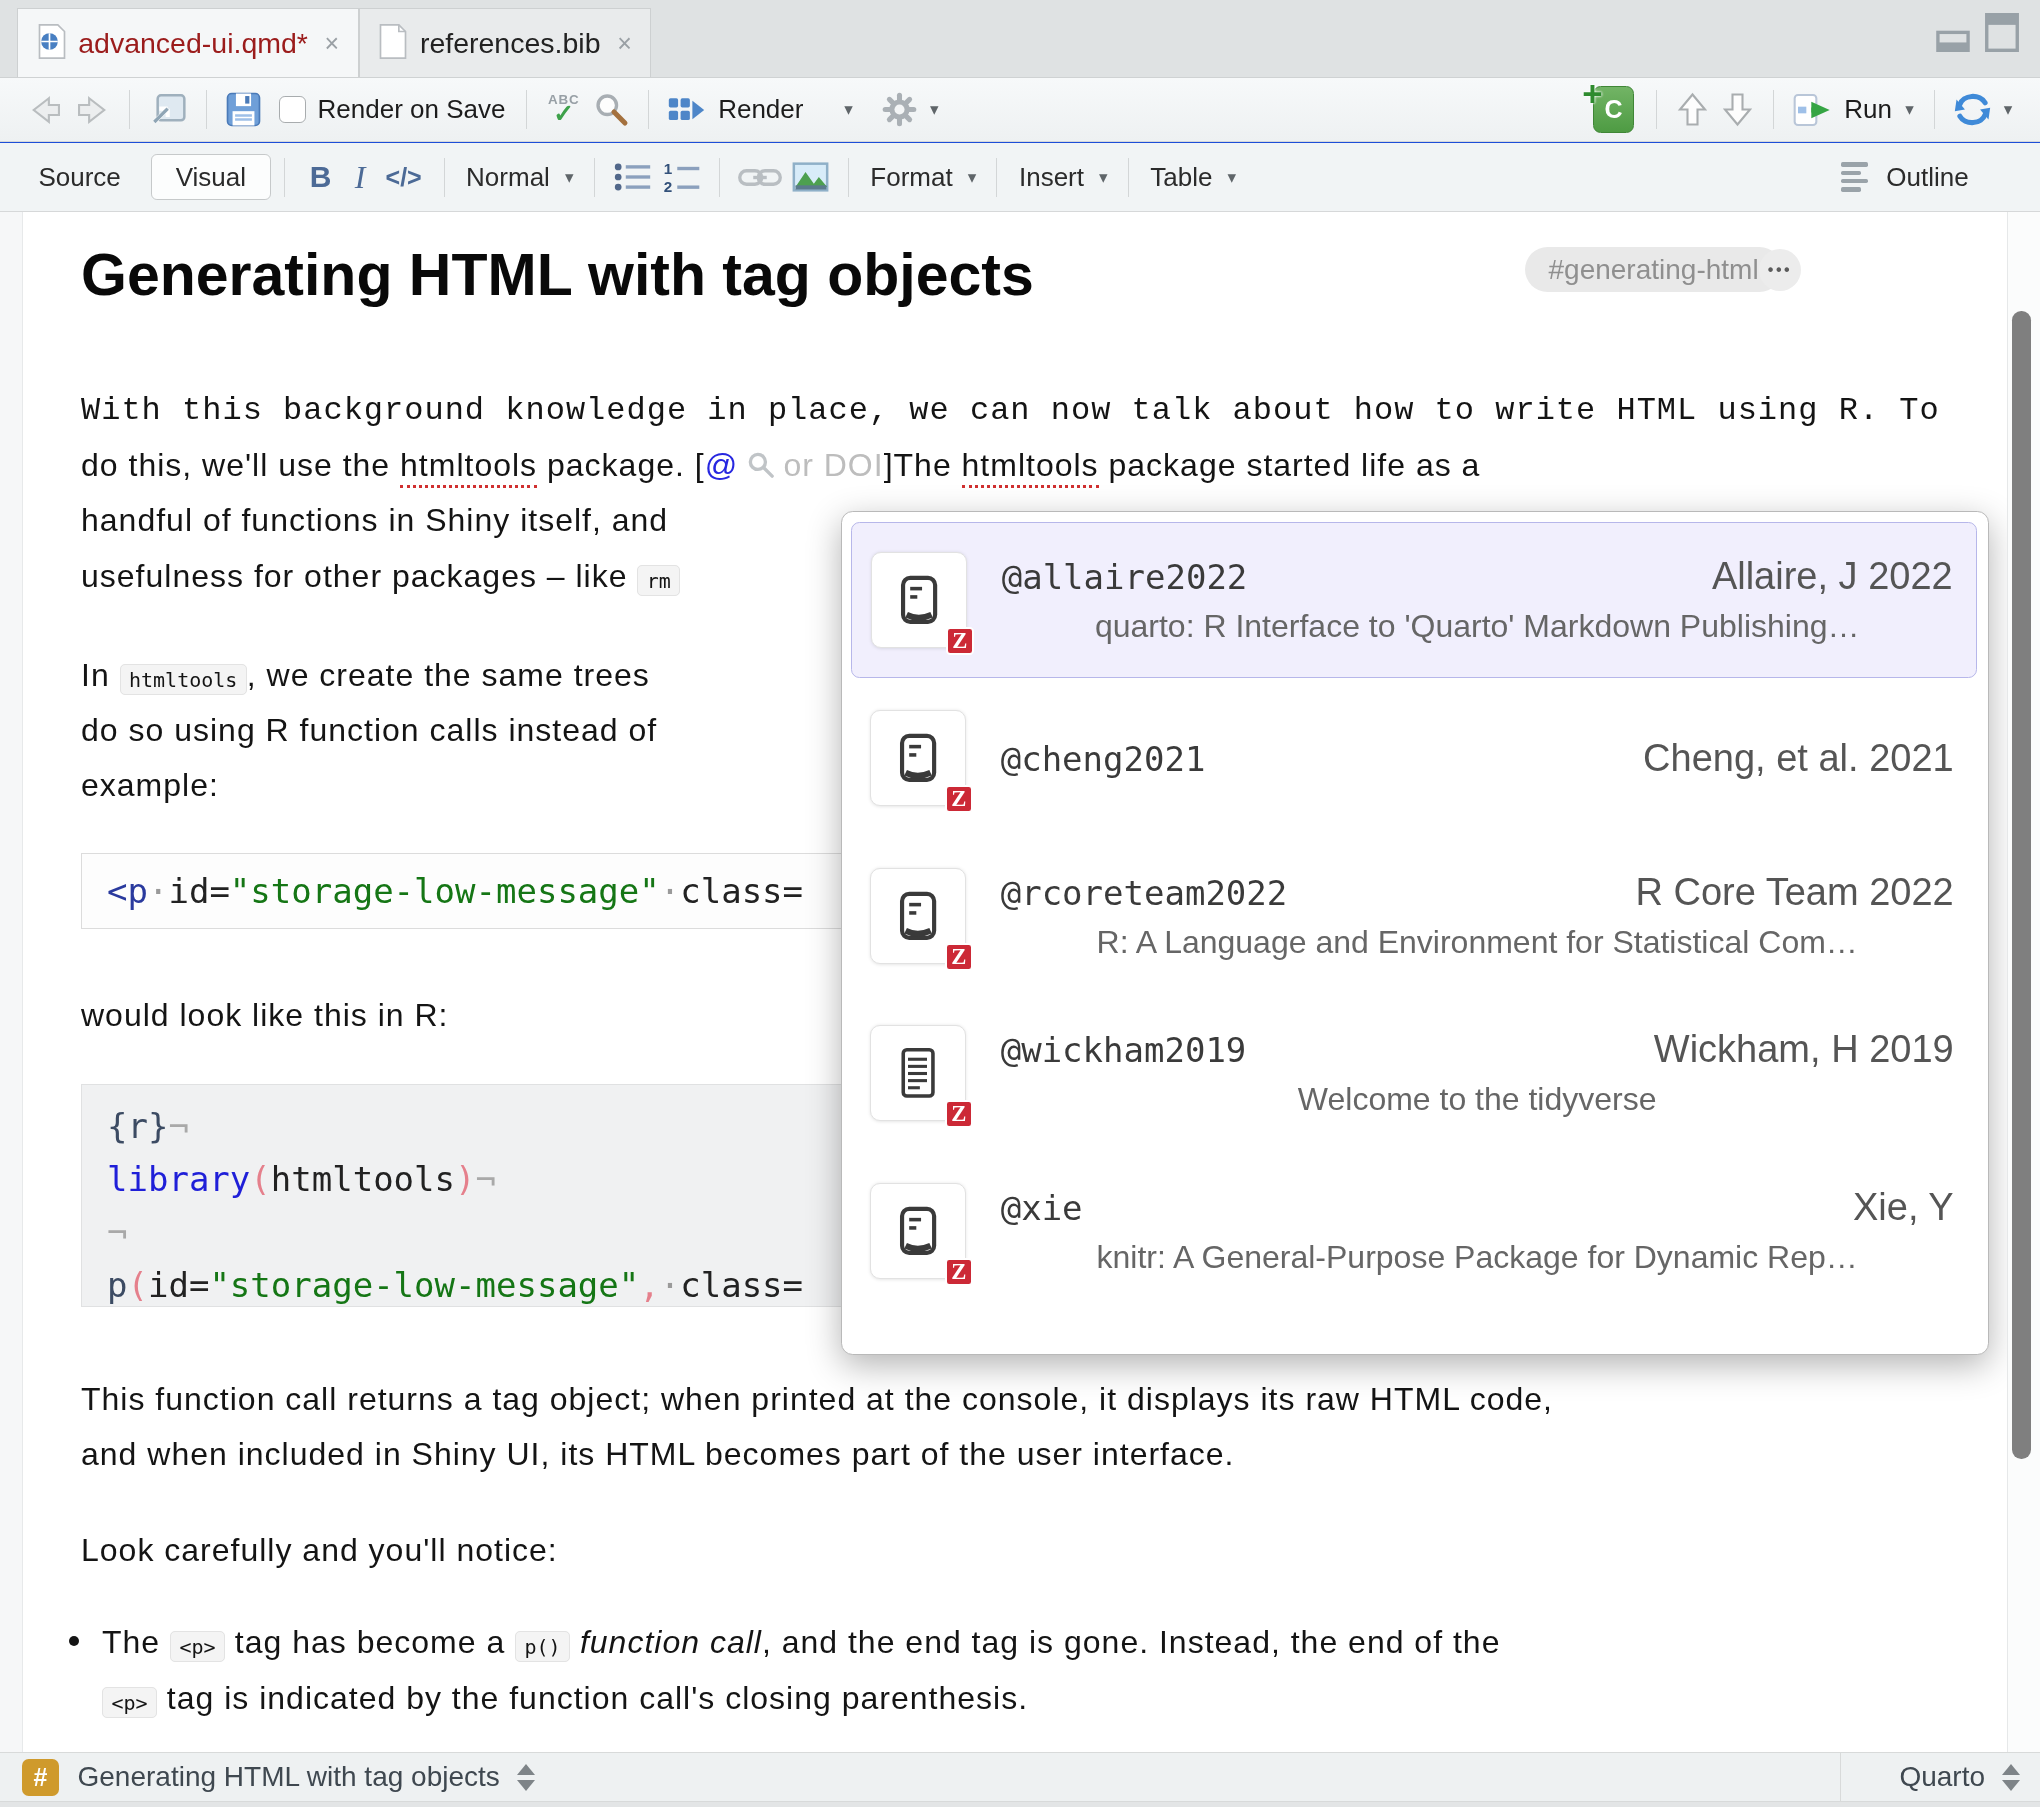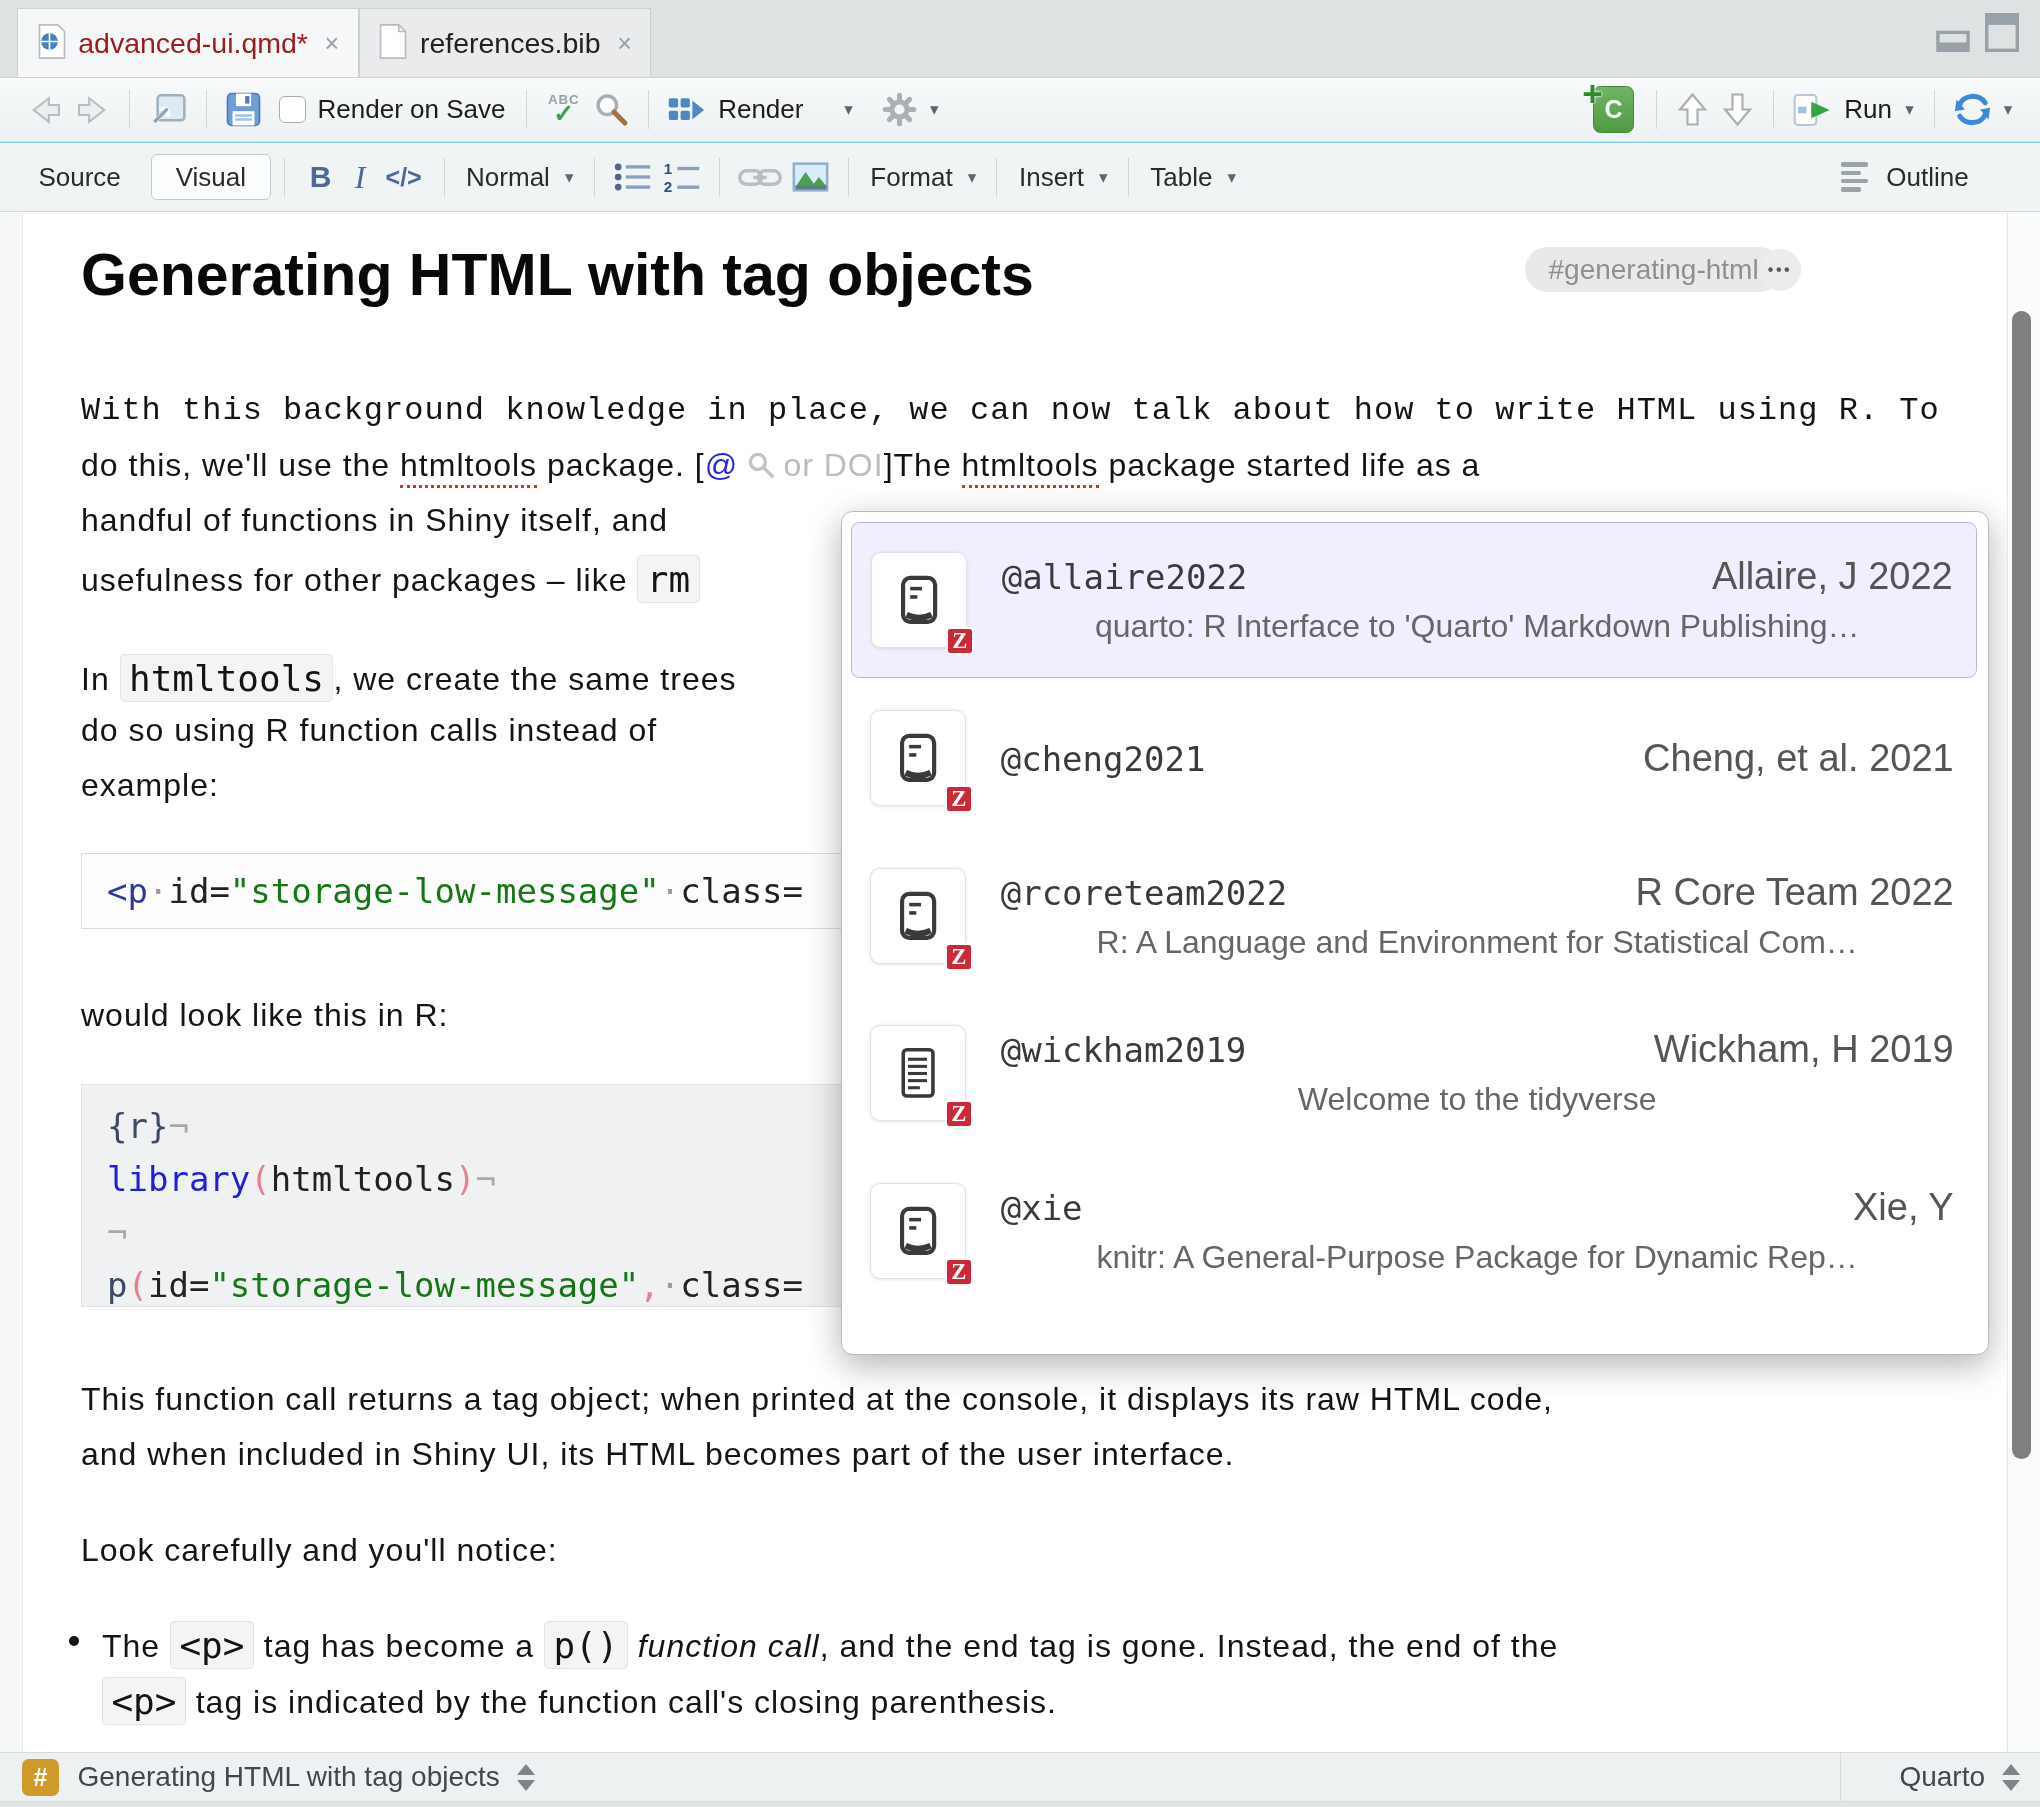--- a/index.html
+++ b/index.html
@@ -1,17 +1,17 @@
 <!DOCTYPE html>
 <html style="font-size:13.4px"><head>
 <meta charset="utf-8">
 <style>
   html,body{margin:0;padding:0;}
   body{width:2041px;height:1807px;background:#e3e5e6;font-family:"Liberation Sans",sans-serif;overflow:hidden;}
-  .window{position:relative;width:2041px;height:1310px;background:#7dd3fc;}
+  .window{position:relative;width:2041px;height:1310px;background:#1d4ed8;}
 
   
   .tabbar{position:absolute;left:0;top:0;width:2041px;height:77px;background:#dfe2e3;border-bottom:0.8px solid #cfd2d3;display:flex;align-items:flex-end;}
   .tab{height:69px;display:flex;align-items:center;padding:0 18.5px;border:0.8px solid #cdd0d1;border-bottom:none;box-sizing:border-box;}
   .tab.active{background:#f5f7f8;margin-left:17px;}
   .tab.inactive{background:#e9ebec;}
   .tab-label{font-size:28.5px;margin:0 11.7px 0 11.7px;color:#222;}
   .tab.active .tab-label{color:#9b1c1c;}
   .tab-close{font-size:25px;color:#9aa0a5;margin-left:5px;}
   .winbtns{margin-left:auto;margin-bottom:22px;margin-right:22px;display:flex;gap:15px;align-items:flex-end;}
@@ -41,21 +41,21 @@
   .outline-icn{display:flex;flex-direction:column;gap:4.2px;margin-right:10px;}
   .outline-icn span{height:4.2px;background:#9aa3a9;border-radius:1.7px;}
 
   
   .editor{position:absolute;left:0;top:212px;width:2041px;height:1540px;background:#fff;overflow:hidden;}
   .gutter{position:absolute;left:0;top:0;width:22px;height:100%;background:#f6f7f8;border-right:0.8px solid #e7e9ea;}
   .h1{position:absolute;left:81px;top:28.5px;font-size:59px;font-weight:bold;color:#090909;letter-spacing:0;white-space:nowrap;}
   .anchor-badge{position:absolute;left:1525px;top:35px;height:45px;background:#e9e9e9;border-radius:23.5px;padding:0 23.5px;display:flex;align-items:center;font-size:28px;color:#8f8f8f;text-align:center;}
   .more-btn{position:absolute;left:1759px;top:37px;width:42px;height:42px;border-radius:21px;background:#ececec;color:#5b5b5b;display:flex;align-items:center;justify-content:center;font-size:16px;letter-spacing:2.5px;font-weight:bold;}
   .line{position:absolute;left:81px;white-space:pre;font-size:32px;letter-spacing:1px;color:#141414;}
-  .csp{font-family:"DejaVu Sans Mono",monospace;font-size:36px;background:#f4f4f4;border:0.8px solid #e3e3e3;border-radius:5px;padding:2.5px 8.4px;letter-spacing:0;}
+  .csp{font-family:"DejaVu Sans Mono",monospace;font-size:20px;background:#f4f4f4;border:0.8px solid #e3e3e3;border-radius:5px;padding:2.5px 8.4px;letter-spacing:0;}
   .sq{border-bottom:3.4px dotted #d03030;padding-bottom:1.7px;}
   .at{color:#2727e0;}
   .ph{color:#bdbdbd;}
   .brk{color:#141414;}
   .ital{font-style:italic;}
   .codeblock{position:absolute;left:81px;width:1863px;box-sizing:border-box;font-family:"DejaVu Sans Mono",monospace;font-size:34px;letter-spacing:0;}
   .cb-html{top:641px;height:76px;background:#fdfdfd;border:0.8px solid #dcdcdc;padding:17px 25px;}
   .cb-r{top:872px;height:223px;background:#f0f1f2;border:0.8px solid #e0e1e2;padding:15px 25px;line-height:53px;}
   .tok-tag{color:#2a3a9e;}
   .tok-attr{color:#222;}

